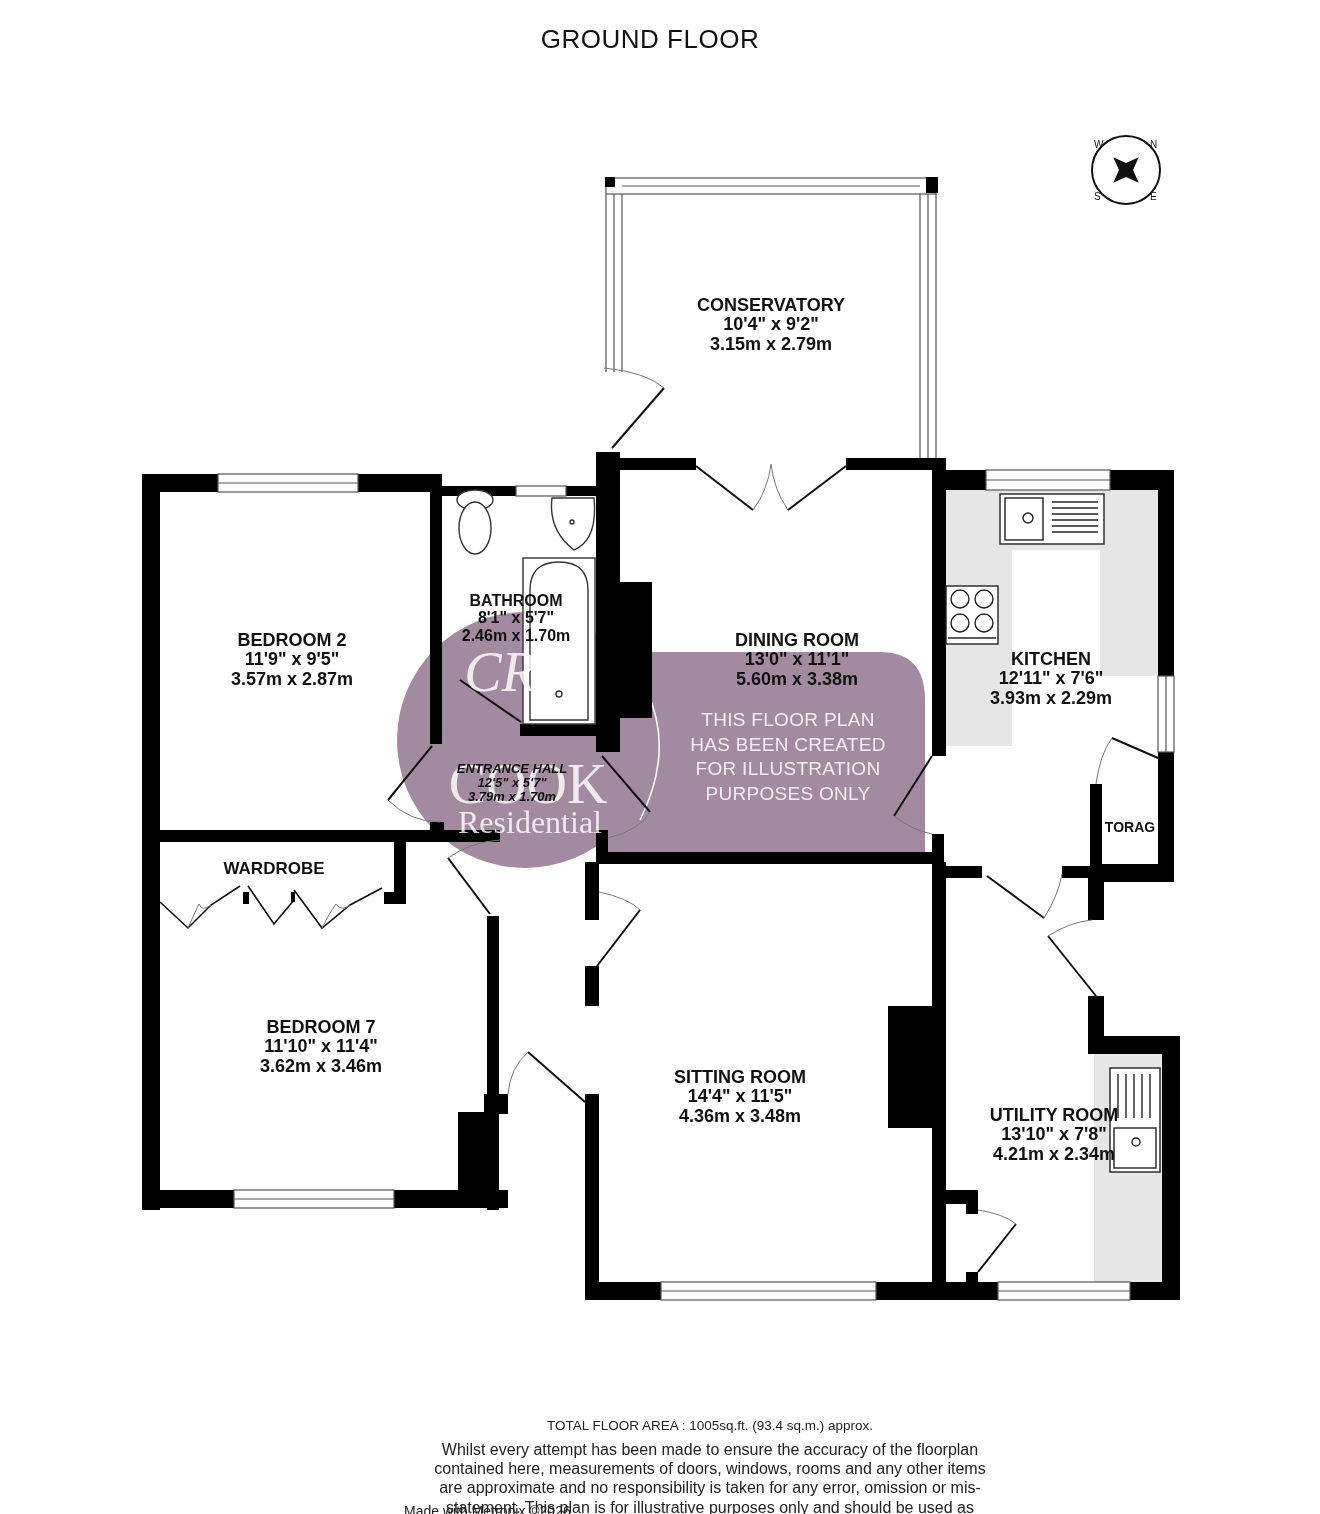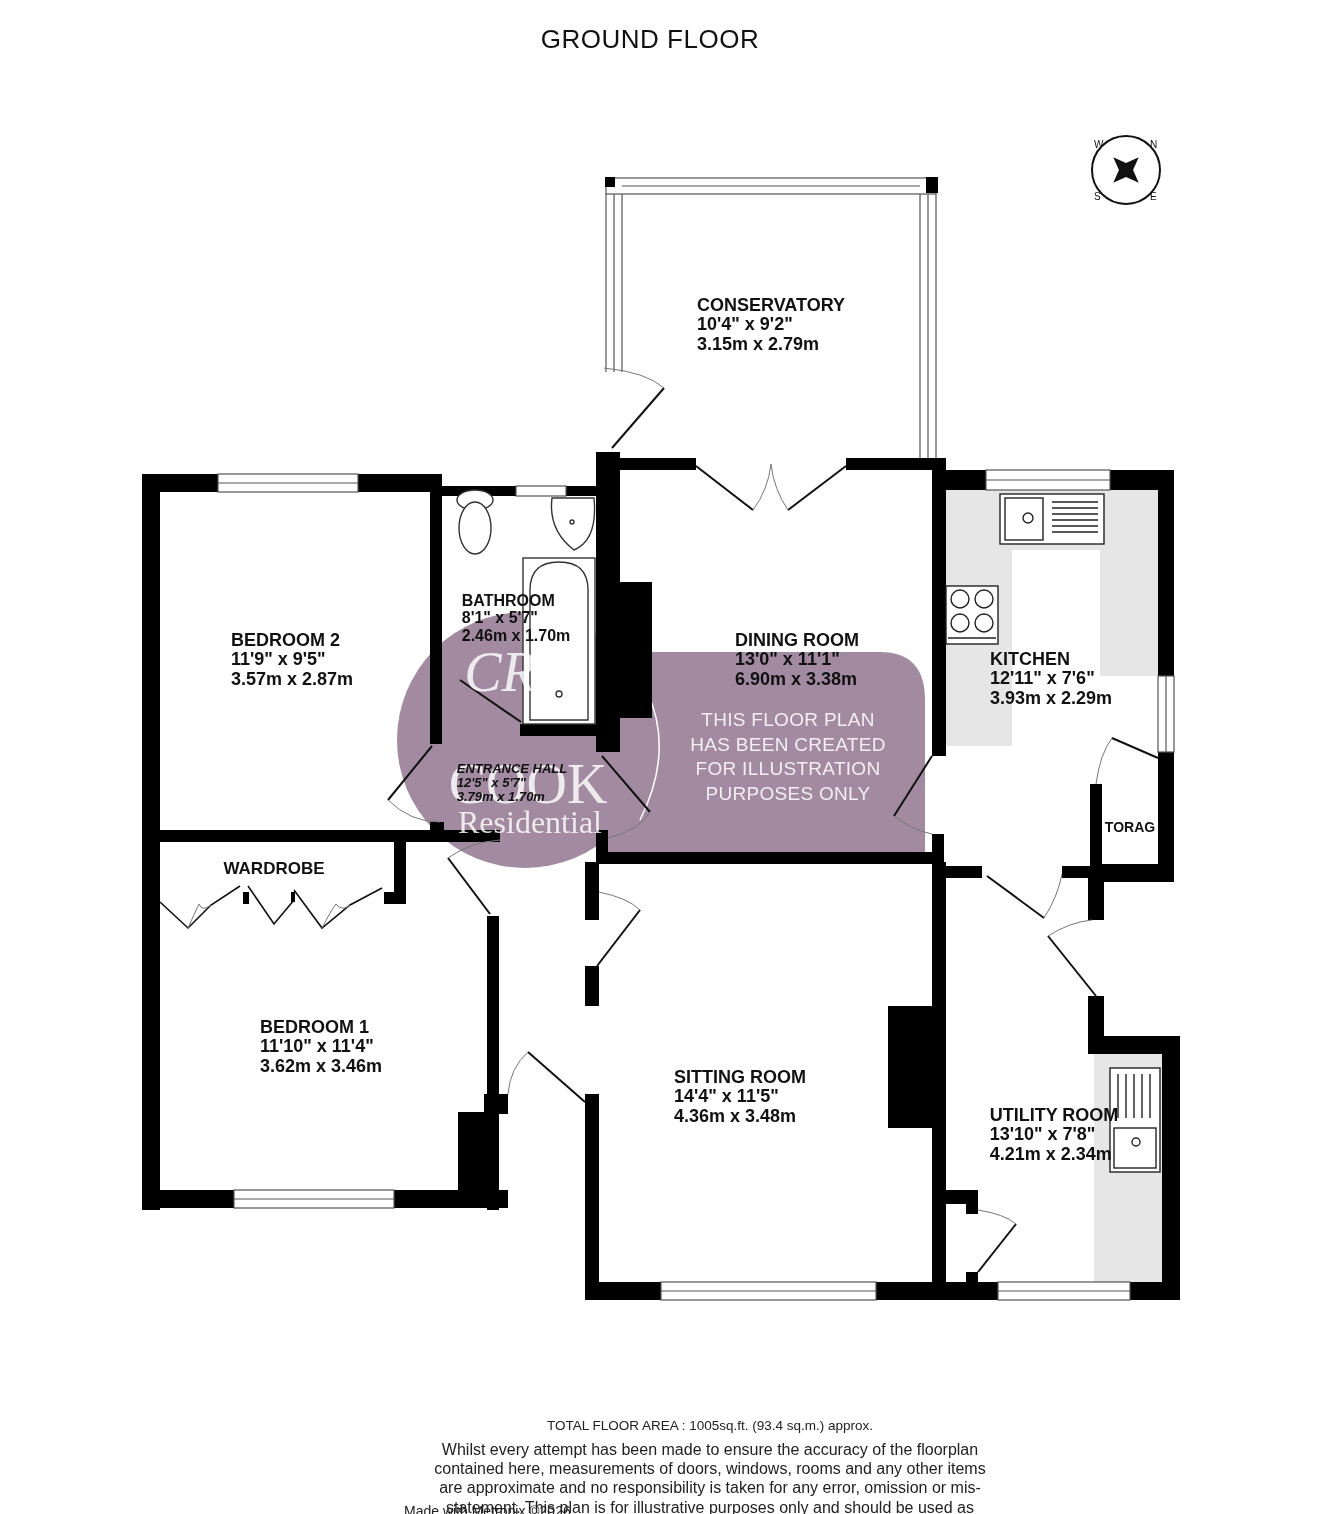--- a/index.html
+++ b/index.html
@@ -1,19 +1,19 @@
 <!DOCTYPE html>
 <html><head>
 <meta charset="utf-8">
 <style>
   html, body { margin: 0; padding: 0; background: #ffffff; }
   body { width: 1320px; height: 1514px; position: relative; overflow: hidden; font-family: "Liberation Sans", sans-serif; color: #111; }
   .title { position: absolute; top: 24px; left: 0; width: 1300px; text-align: center; font-size: 26px; letter-spacing: 0.5px; color: #111; }
   svg.plan { position: absolute; left: 0; top: 0; }
-  .room-label { position: absolute; text-align: left; font-weight: bold; color: #111; line-height: 1.08; transform: translateX(-50%); white-space: nowrap; }
+  .room-label { position: absolute; text-align: center; font-weight: bold; color: #111; line-height: 1.08; transform: translateX(-50%); white-space: nowrap; }
   .room-label .name { font-size: 18px; }
   .room-label .dim { font-size: 18px; }
   .room-label.small .name, .room-label.small .dim { font-size: 13px; font-style: italic; }
   .wm-text { position: absolute; color: #f3eef3; text-align: center; font-size: 19px; line-height: 1.3; transform: translateX(-50%); white-space: nowrap; letter-spacing: 0.3px; }
   .wm-brand { position: absolute; color: rgba(255,255,255,0.82); font-family: "Liberation Serif", serif; transform: translateX(-50%); white-space: nowrap; }
   .footer-area { position: absolute; top: 1418px; left: 420px; width: 580px; text-align: center; font-size: 13.5px; color: #222; }
   .footer-disc { position: absolute; top: 1440px; left: 430px; width: 560px; text-align: center; font-size: 16px; line-height: 1.2; color: #222; }
   .footer-made { position: absolute; top: 1503px; left: 404px; width: 580px; text-align: left; font-size: 14px; color: #222; }
   .compass-letter { font-family: "Liberation Sans", sans-serif; font-size: 10px; fill: #111; }
 </style>
@@ -255,40 +255,40 @@
     <div class="dim">3.57m  x 2.87m</div>
 </div>
 <div class="room-label" style="left:516px; top:592px; font-size:16px;">
   <div class="name" style="font-size:16px">BATHROOM</div>
     <div class="dim" style="font-size:16px">8'1"  x 5'7"</div>
     <div class="dim" style="font-size:16px">2.46m  x 1.70m</div>
 </div>
 <div class="room-label" style="left:797px; top:631px;">
   <div class="name">DINING ROOM</div>
     <div class="dim">13'0"  x 11'1"</div>
-    <div class="dim">6.90m  x 3.38m</div>
+    <div class="dim">5.60m  x 3.38m</div>
 </div>
 <div class="room-label" style="left:1051px; top:650px;">
   <div class="name">KITCHEN</div>
     <div class="dim">12'11"  x 7'6"</div>
     <div class="dim">3.93m  x 2.29m</div>
 </div>
 <div class="room-label small" style="left:512px; top:762px;">
   <div class="name">ENTRANCE HALL</div>
     <div class="dim">12'5"  x 5'7"</div>
     <div class="dim">3.79m  x 1.70m</div>
 </div>
 <div class="room-label" style="left:274px; top:860px;">
   <div class="name" style="font-size:17px">WARDROBE</div>
 </div>
 <div class="room-label" style="left:1130px; top:820px;">
   <div class="name" style="font-size:14px">TORAG</div>
 </div>
 <div class="room-label" style="left:321px; top:1018px;">
-  <div class="name">BEDROOM 1</div>
+  <div class="name">BEDROOM 7</div>
     <div class="dim">11'10"  x 11'4"</div>
     <div class="dim">3.62m  x 3.46m</div>
 </div>
 <div class="room-label" style="left:740px; top:1068px;">
   <div class="name">SITTING ROOM</div>
     <div class="dim">14'4"  x 11'5"</div>
     <div class="dim">4.36m  x 3.48m</div>
 </div>
 <div class="room-label" style="left:1054px; top:1106px;">
   <div class="name">UTILITY ROOM</div>

